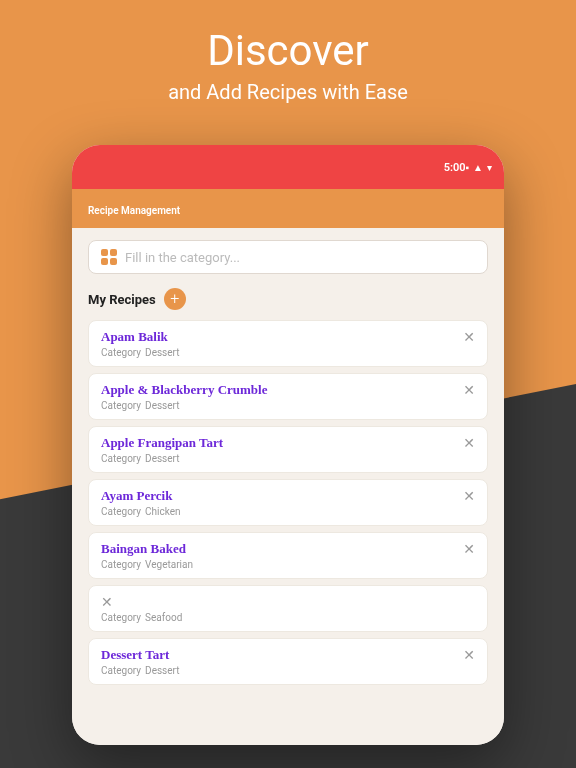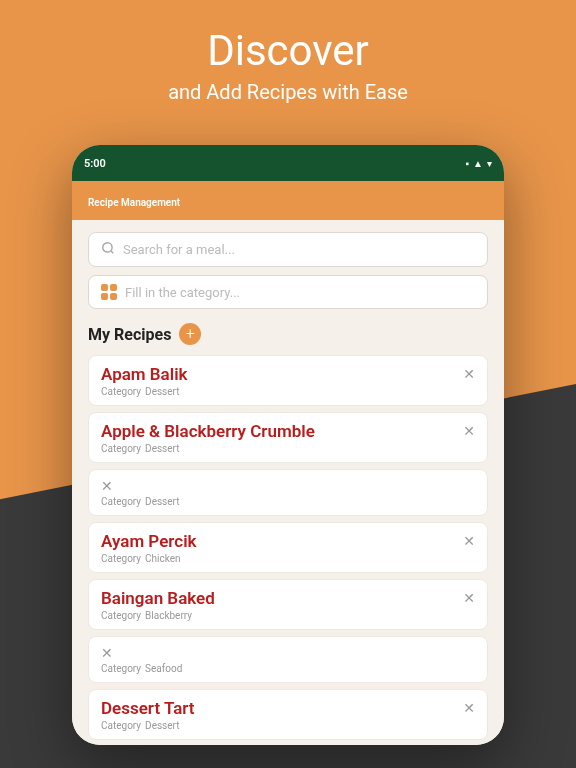--- a/index.html
+++ b/index.html
@@ -67,25 +67,25 @@
       width: 432px;
       height: 600px;
       background: #f5f0ea;
       border-radius: 28px;
       box-shadow: 0 20px 60px rgba(0,0,0,0.4);
       overflow: hidden;
       z-index: 20;
     }
 
     .status-bar {
-      background: #14532d;
-      height: 36px;
-      display: flex;
-      align-items: center;
-      justify-content: space-between;
+      background: #ef4444;
+      height: 44px;
+      display: flex;
+      align-items: center;
+      justify-content: flex-end;
       padding: 0 12px;
     }
 
     .status-time {
       color: white;
       font-size: 11px;
       font-weight: 600;
     }
 
     .status-icons {
@@ -170,21 +170,21 @@
     }
 
     .section-header {
       display: flex;
       align-items: center;
       gap: 8px;
       margin-bottom: 10px;
     }
 
     .section-title {
-      font-size: 16px;
+      font-size: 13px;
       font-weight: 700;
       color: #222;
     }
 
     .add-button {
       width: 22px;
       height: 22px;
       background: #E8954A;
       border-radius: 50%;
       display: flex;
@@ -214,23 +214,24 @@
       border: 1px solid #ede8e0;
     }
 
     .recipe-item-header {
       display: flex;
       justify-content: space-between;
       align-items: center;
     }
 
     .recipe-name {
-      font-size: 17px;
+      font-size: 13px;
       font-weight: 600;
-      color: #b91c1c;
+      color: #6d28d9;
+      font-family: Liberation Serif, serif;
     }
 
     .close-icon {
       color: #999;
       font-size: 14px;
       cursor: pointer;
       flex-shrink: 0;
     }
 
     .recipe-meta {
@@ -273,29 +274,20 @@
       <span class="status-icon">▾</span>
     </div>
   </div>
 
   <div class="app-header">
     <span class="app-title">Recipe Management</span>
   </div>
 
   <div class="app-content">
 
-    <div class="search-bar">
-      <span class="search-icon-svg">
-        <svg width="14" height="14" viewBox="0 0 24 24" fill="none" stroke="#aaa" stroke-width="2.5">
-          <circle cx="11" cy="11" r="8"></circle>
-            <line x1="21" y1="21" x2="16.65" y2="16.65"></line>
-        </svg>
-      </span>
-      <span class="search-placeholder">Search for a meal...</span>
-    </div>
 
     <div class="category-bar">
       <div class="category-icon">
         <span></span>
           <span></span>
           <span></span>
           <span></span>
       </div>
       <span class="category-placeholder">Fill in the category...</span>
     </div>
@@ -323,20 +315,21 @@
         <span class="recipe-name">Apple &amp; Blackberry Crumble</span>
         <span class="close-icon">✕</span>
       </div>
       <div class="recipe-meta">
         <span class="recipe-category-label">Category</span>
         <span class="recipe-category-value">Dessert</span>
       </div>
     </div>
         <div class="recipe-item">
       <div class="recipe-item-header">
+        <span class="recipe-name">Apple Frangipan Tart</span>
         <span class="close-icon">✕</span>
       </div>
       <div class="recipe-meta">
         <span class="recipe-category-label">Category</span>
         <span class="recipe-category-value">Dessert</span>
       </div>
     </div>
         <div class="recipe-item">
       <div class="recipe-item-header">
         <span class="recipe-name">Ayam Percik</span>
@@ -347,21 +340,21 @@
         <span class="recipe-category-value">Chicken</span>
       </div>
     </div>
         <div class="recipe-item">
       <div class="recipe-item-header">
         <span class="recipe-name">Baingan Baked</span>
         <span class="close-icon">✕</span>
       </div>
       <div class="recipe-meta">
         <span class="recipe-category-label">Category</span>
-        <span class="recipe-category-value">Blackberry</span>
+        <span class="recipe-category-value">Vegetarian</span>
       </div>
     </div>
         <div class="recipe-item">
       <div class="recipe-item-header">
         <span class="close-icon">✕</span>
       </div>
       <div class="recipe-meta">
         <span class="recipe-category-label">Category</span>
         <span class="recipe-category-value">Seafood</span>
       </div>

